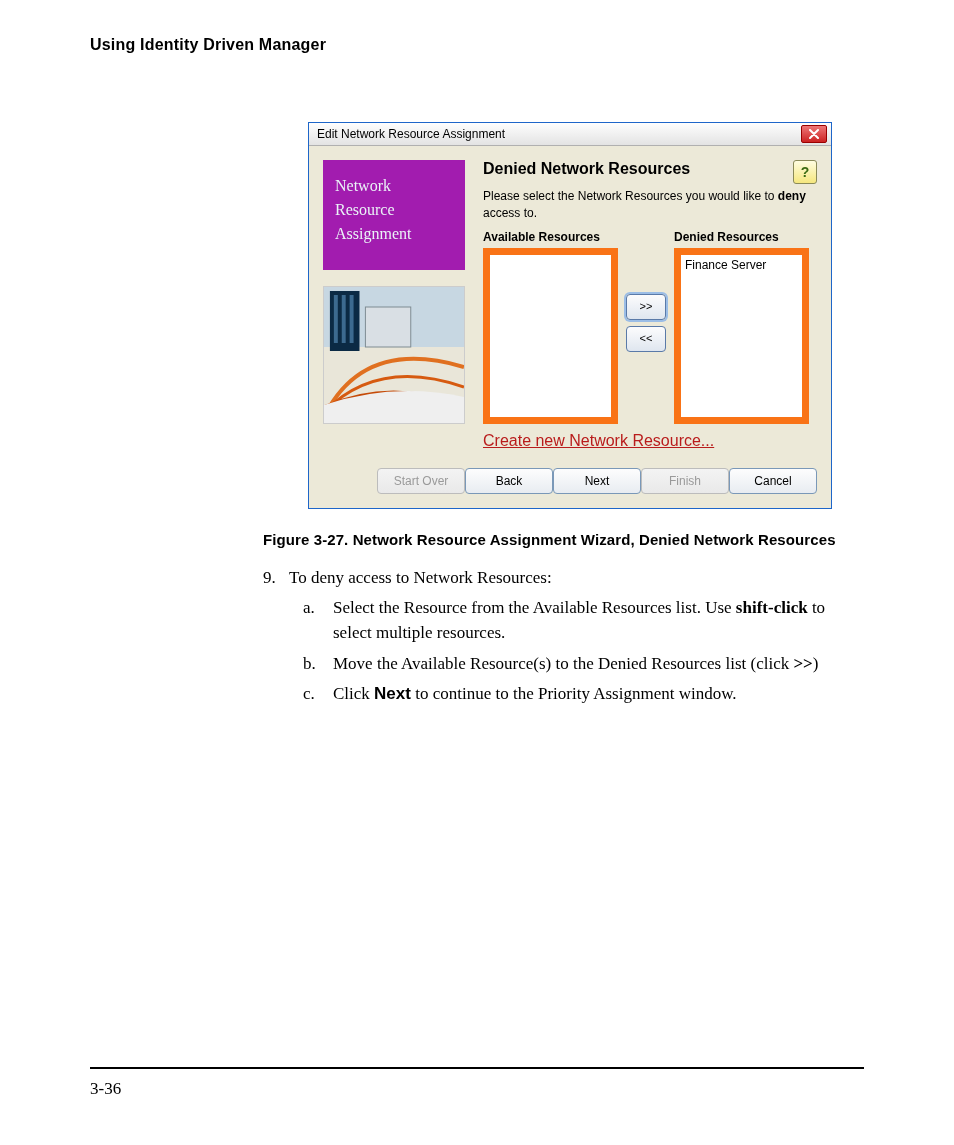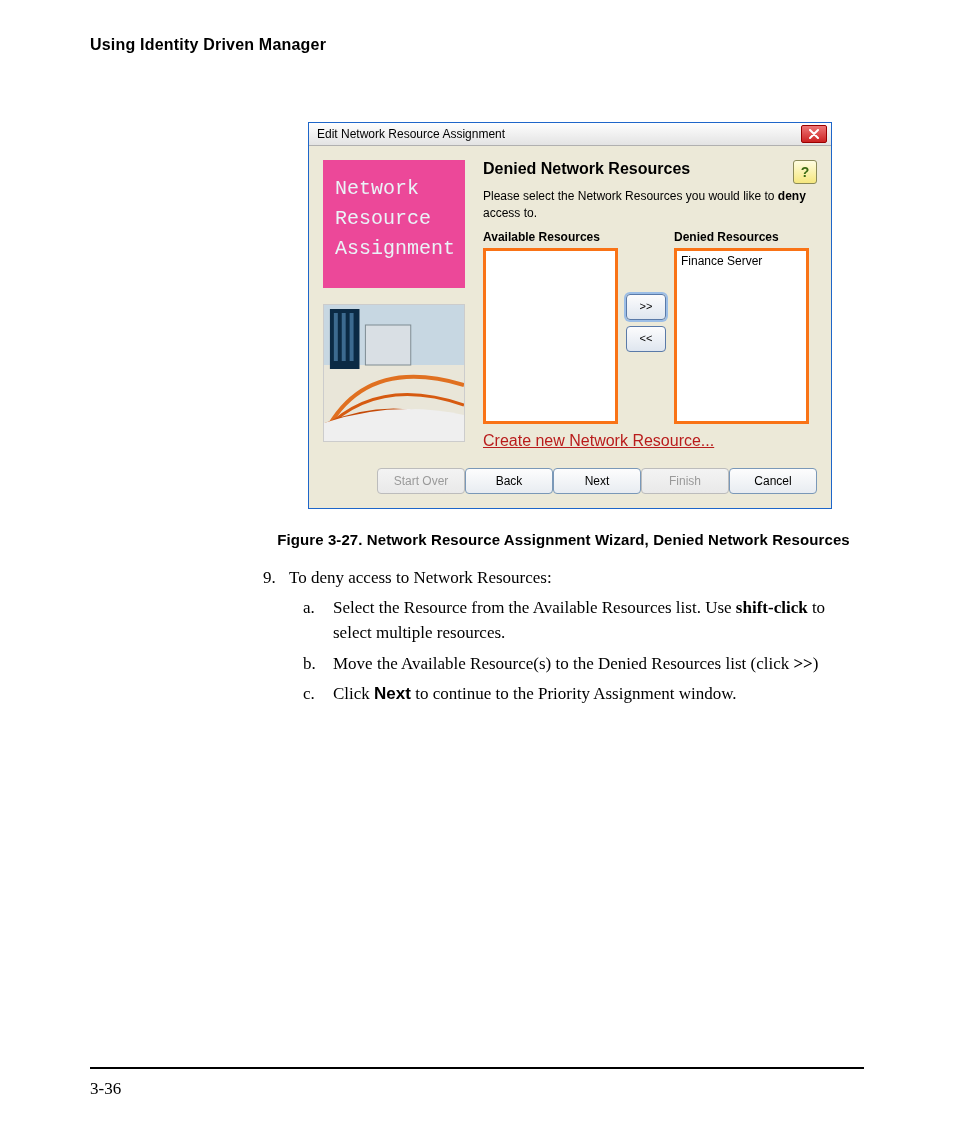--- a/index.html
+++ b/index.html
@@ -8,39 +8,39 @@
   .hdr-sub{font-family:Arial,Helvetica,sans-serif;font-size:15px;margin-top:2px;}
   .figwrap{margin:68px 0 0 218px;}
   
   .dlg{width:522px;border:1px solid #1e66c9;background:#ece9d8;font-family:Tahoma,Arial,sans-serif;font-size:12px;color:#000;}
   .dlg-title{height:22px;background:linear-gradient(#fefefe,#e3e3e3);border-bottom:1px solid #b0b0b0;display:flex;align-items:center;padding:0 4px 0 8px;}
   .dlg-title-txt{flex:1;font-size:12px;}
   .dlg-close{width:24px;height:16px;background:linear-gradient(#e77,#c22);border:1px solid #900;border-radius:2px;display:flex;align-items:center;justify-content:center;}
   .dlg-close svg{display:block;}
   .dlg-body{display:flex;padding:14px 14px 8px 14px;gap:18px;}
   .side{width:142px;display:flex;flex-direction:column;gap:16px;}
-  .side-top{background:#ec4899;color:#eaf3f7;font-size:20px;font-family:Liberation Mono, monospace;padding:14px 12px 24px 12px;line-height:1.5;min-height:108px;box-sizing:border-box;}
+  .side-top{background:#a21caf;color:#eaf3f7;font-size:16px;font-family:Liberation Serif, serif;padding:14px 12px 24px 12px;line-height:1.5;min-height:108px;box-sizing:border-box;}
   .side-img{height:136px;border:1px solid #ccc;background:#e9e6d9;position:relative;overflow:hidden;}
   .main{flex:1;}
   .main h2{margin:0 0 10px 0;font-family:Arial,Helvetica,sans-serif;font-size:16px;font-weight:bold;}
   .help{float:right;width:22px;height:22px;border:1px solid #8a8a58;border-radius:3px;background:linear-gradient(#fffde0,#f5e77e);display:flex;align-items:center;justify-content:center;font-weight:bold;color:#3a6b12;font-size:14px;}
   .instr{font-size:12px;clear:right;line-height:1.4;margin-bottom:8px;}
   .cols{display:flex;gap:8px;align-items:flex-start;}
   .col-lbl{font-weight:bold;font-size:12px;margin-bottom:4px;}
-  .listbox{width:135px;height:176px;border:3px solid #f97316;background:#fff;font-size:12px;padding:3px 4px;box-sizing:border-box;overflow:auto;}
+  .listbox{width:135px;height:176px;border:7px solid #f97316;background:#fff;font-size:12px;padding:3px 4px;box-sizing:border-box;overflow:auto;}
   .movebtns{display:flex;flex-direction:column;gap:6px;margin-top:64px;}
   .mbtn{width:38px;height:24px;border:1px solid #5a7aa8;border-radius:4px;background:linear-gradient(#fcfcfd,#dfe6ef);font-size:11px;line-height:1;display:flex;align-items:center;justify-content:center;cursor:pointer;}
   .mbtn:first-child{box-shadow:0 0 0 2px #9bbde6;}
   .link{display:inline-block;margin-top:8px;color:#b91c1c;text-decoration:underline;font-size:16px;}
   .dlg-ftr{display:flex;padding:10px 14px 14px 14px;}
   .spacer{flex:1;}
   .btn{min-width:62px;height:24px;border:1px solid #7a98b8;border-radius:4px;background:linear-gradient(#fdfdfd,#e8ecf1);font-family:Tahoma,Arial,sans-serif;font-size:12px;padding:0 12px;display:flex;align-items:center;justify-content:center;}
   .btn.disabled{color:#9a9a9a;border-color:#bcbcbc;background:linear-gradient(#f3f3f3,#e9e9e9);}
   
-  .figcap{font-family:Arial,Helvetica,sans-serif;font-weight:bold;font-size:15px;margin:22px 0 18px -45px;letter-spacing:.1px;text-align:center;}
+  .figcap{font-family:Arial,Helvetica,sans-serif;font-weight:bold;font-size:15px;margin:22px 0 18px -45px;letter-spacing:.1px;}
   .steps{margin-left:-45px;font-size:17px;line-height:1.45;}
   .li9{display:flex;}
   .li9 .n{width:26px;}
   .sub{display:flex;margin-left:40px;margin-top:6px;}
   .sub .n{width:30px;}
   .sub .t{flex:1;max-width:520px;}
   .b{font-weight:bold;}
   .rule{position:absolute;left:90px;right:90px;bottom:76px;border-top:2px solid #000;}
   .pgnum{position:absolute;left:90px;bottom:46px;font-size:17px;}
 </style>

